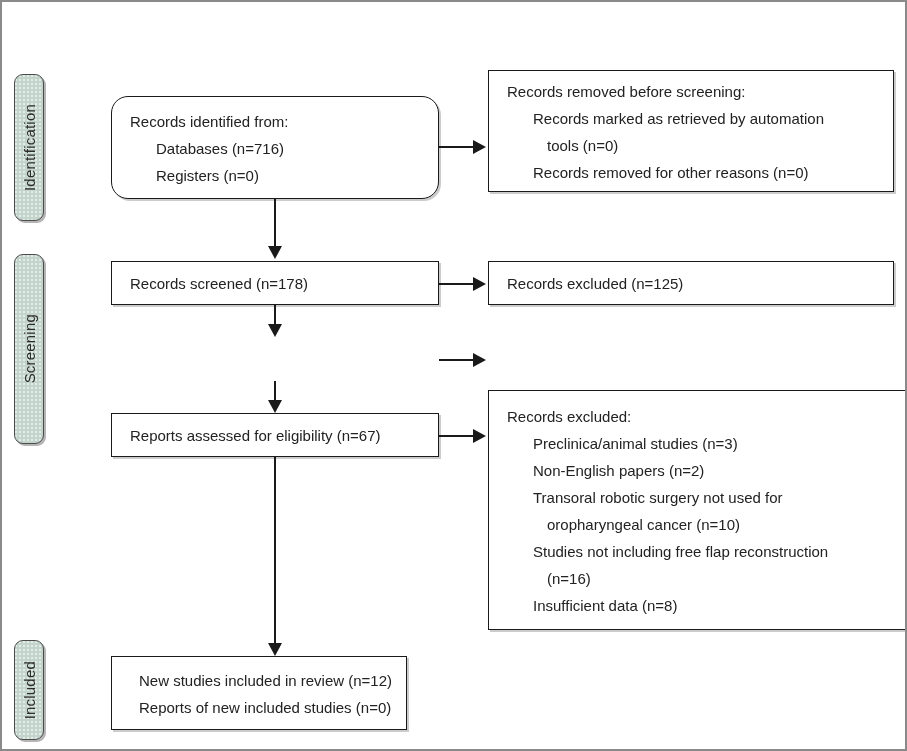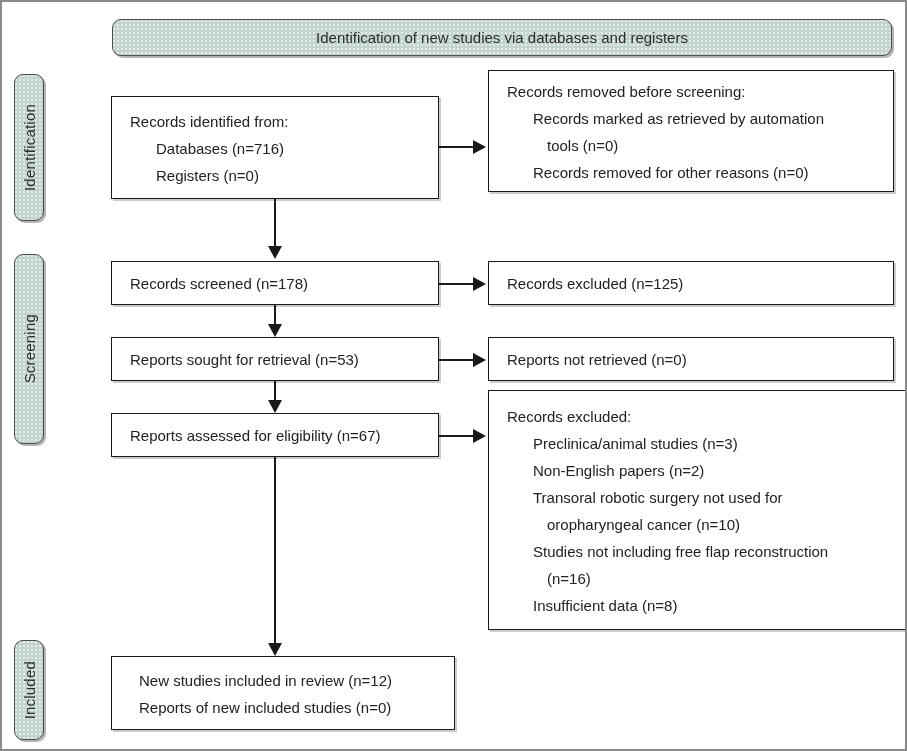--- a/index.html
+++ b/index.html
@@ -111,37 +111,34 @@
     border-top: 7px solid transparent;
     border-bottom: 7px solid transparent;
     border-left: 13px solid #1a1a1a;
   }
 </style>
 </head>
 <body>
 
 <div id="prisma-root">
 
-  <div class="node banner" style="left:110px; top:17px; width:780px; height:37px;">
-    <span class="banner-label">Identification of new studies via databases and registers</span>
-  </div>
 
   <div class="node phase" style="left:12px; top:72px; width:30px; height:147px;">
     <span class="phase-label">Identification</span>
   </div>
 
   <div class="node phase" style="left:12px; top:252px; width:30px; height:190px;">
     <span class="phase-label">Screening</span>
   </div>
 
   <div class="node phase" style="left:12px; top:638px; width:30px; height:100px;">
     <span class="phase-label">Included</span>
   </div>
 
-  <div class="node box" style="left:109px; top:94px; width:328px; height:103px;">
+  <div class="node box" style="left:109px; top:94px; width:328px; height:103px;border-radius:17px;">
     <div class="box-line">Records identified from:</div>
     <div class="box-line indent">Databases (n=716)</div>
     <div class="box-line indent">Registers (n=0)</div>
   </div>
 
   <div class="node box" style="left:486px; top:68px; width:406px; height:122px;">
     <div class="box-line">Records removed before screening:</div>
     <div class="box-line indent">Records marked as retrieved by automation</div>
     <div class="box-line indent2">tools (n=0)</div>
     <div class="box-line indent">Records removed for other reasons (n=0)</div>
@@ -160,27 +157,21 @@
   <div class="node box" style="left:486px; top:259px; width:406px; height:44px;">
     <div class="box-line">Records excluded (n=125)</div>
   </div>
 
   <div class="hline" style="left:437px; top:281px; width:36px;"></div>
   <div class="arrow-right" style="left:471px; top:275px;"></div>
 
   <div class="vline" style="left:272px; top:303px; height:24px;"></div>
   <div class="arrow-down" style="left:266px; top:322px;"></div>
 
-  <div class="node box" style="left:109px; top:335px; width:328px; height:44px;">
-    <div class="box-line">Reports sought for retrieval (n=53)</div>
-  </div>
-
-  <div class="node box" style="left:486px; top:335px; width:406px; height:44px;">
-    <div class="box-line">Reports not retrieved (n=0)</div>
-  </div>
+
 
   <div class="hline" style="left:437px; top:357px; width:36px;"></div>
   <div class="arrow-right" style="left:471px; top:351px;"></div>
 
   <div class="vline" style="left:272px; top:379px; height:24px;"></div>
   <div class="arrow-down" style="left:266px; top:398px;"></div>
 
   <div class="node box" style="left:109px; top:411px; width:328px; height:44px;">
     <div class="box-line">Reports assessed for eligibility (n=67)</div>
   </div>
@@ -195,18 +186,18 @@
     <div class="box-line indent2">(n=16)</div>
     <div class="box-line indent">Insufficient data (n=8)</div>
   </div>
 
   <div class="hline" style="left:437px; top:433px; width:36px;"></div>
   <div class="arrow-right" style="left:471px; top:427px;"></div>
 
   <div class="vline" style="left:272px; top:455px; height:190px;"></div>
   <div class="arrow-down" style="left:266px; top:641px;"></div>
 
-  <div class="node box" style="left:109px; top:654px; width:344px; height:74px;padding-left:27px;">
+  <div class="node box" style="left:109px; top:654px; width:296px; height:74px;padding-left:27px;">
     <div class="box-line">New studies included in review (n=12)</div>
     <div class="box-line">Reports of new included studies (n=0)</div>
   </div>
 
 </div>
 
 </body></html>

